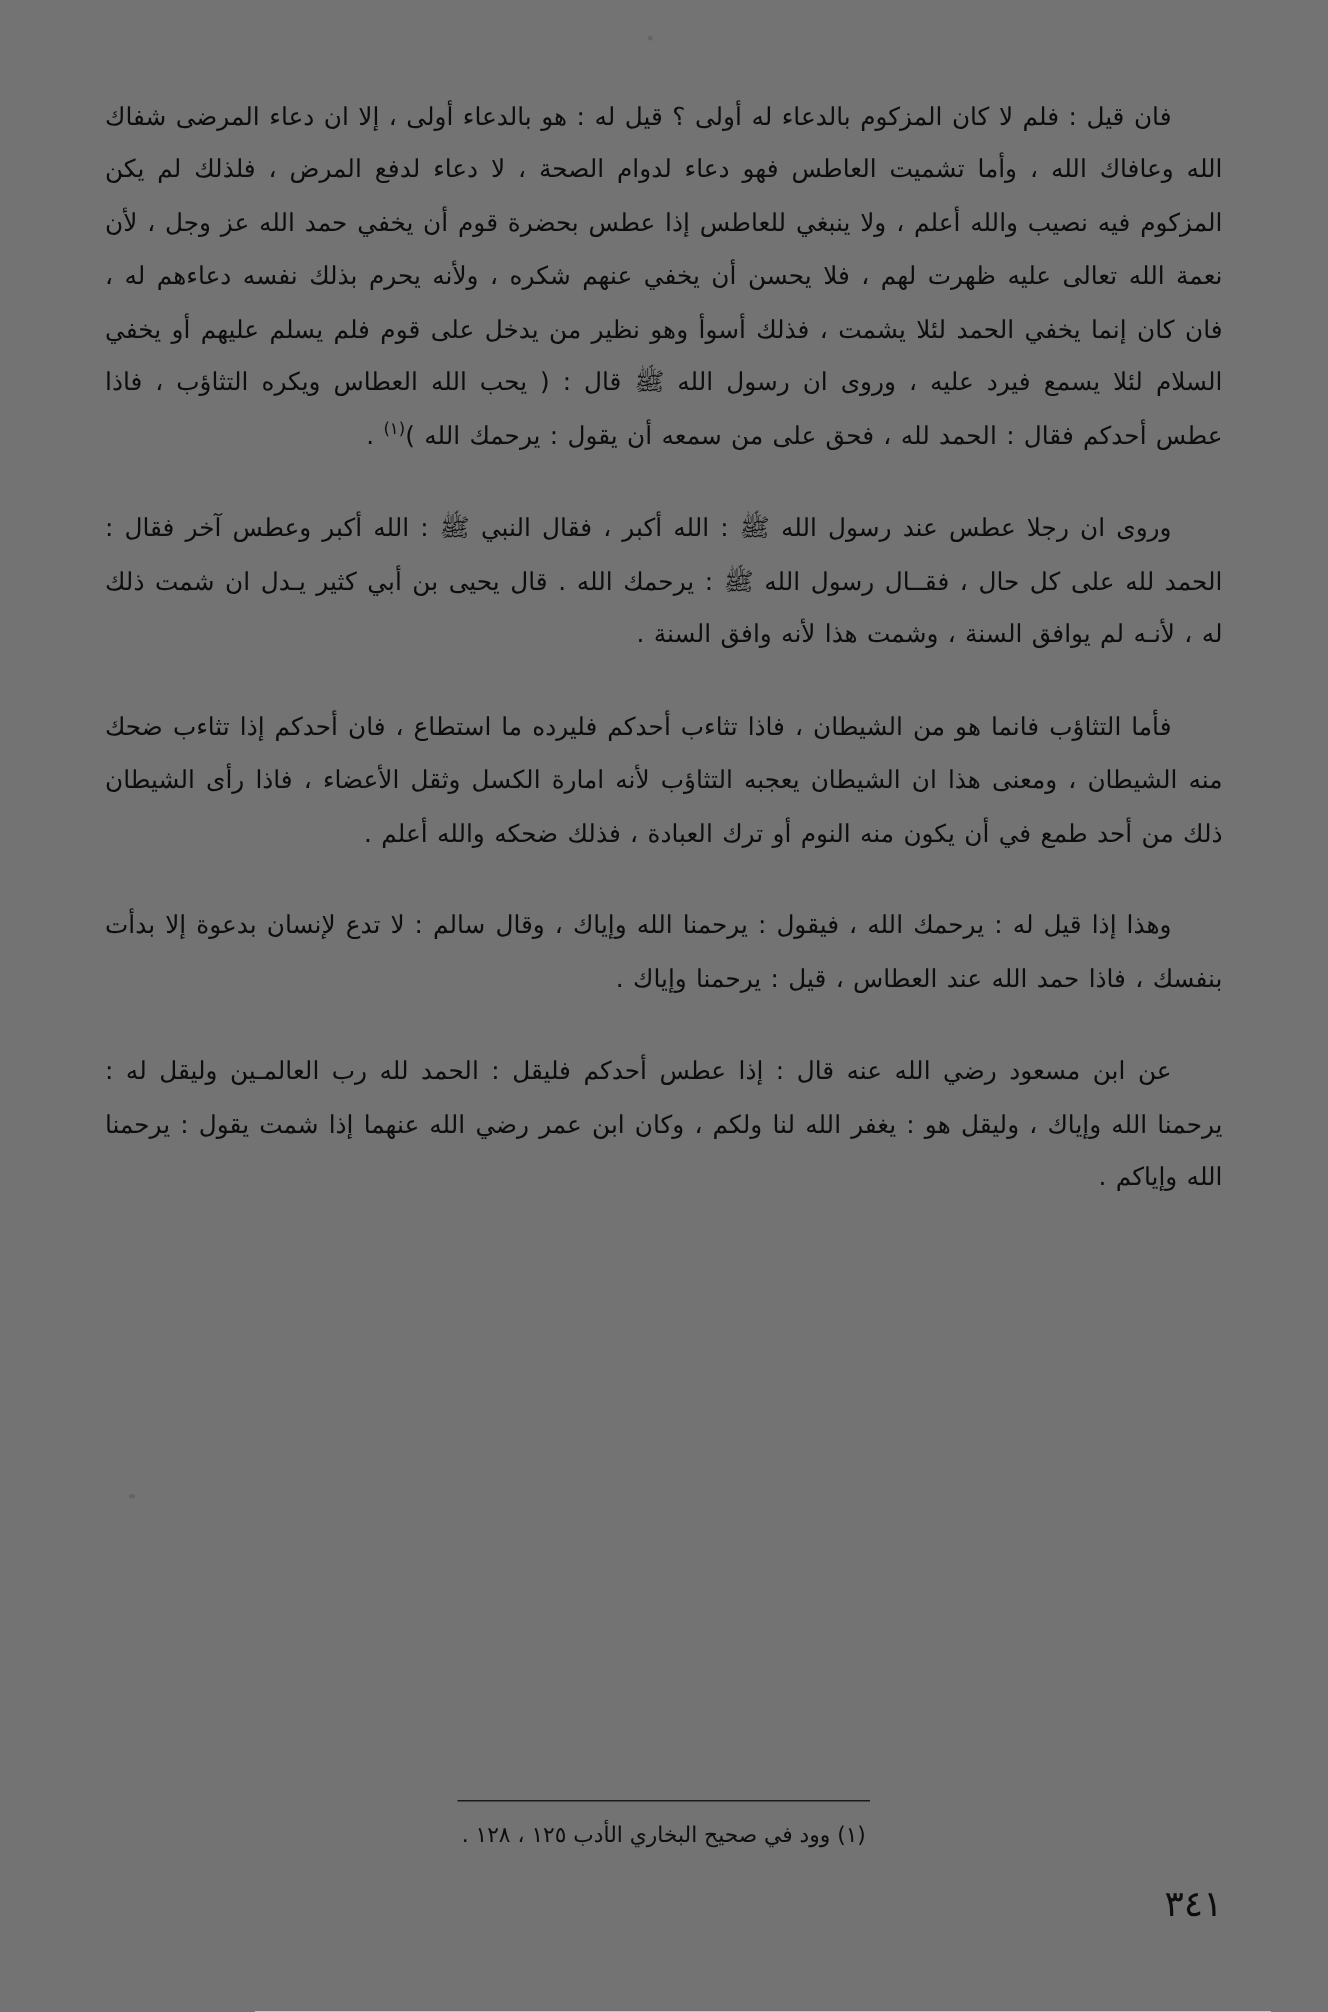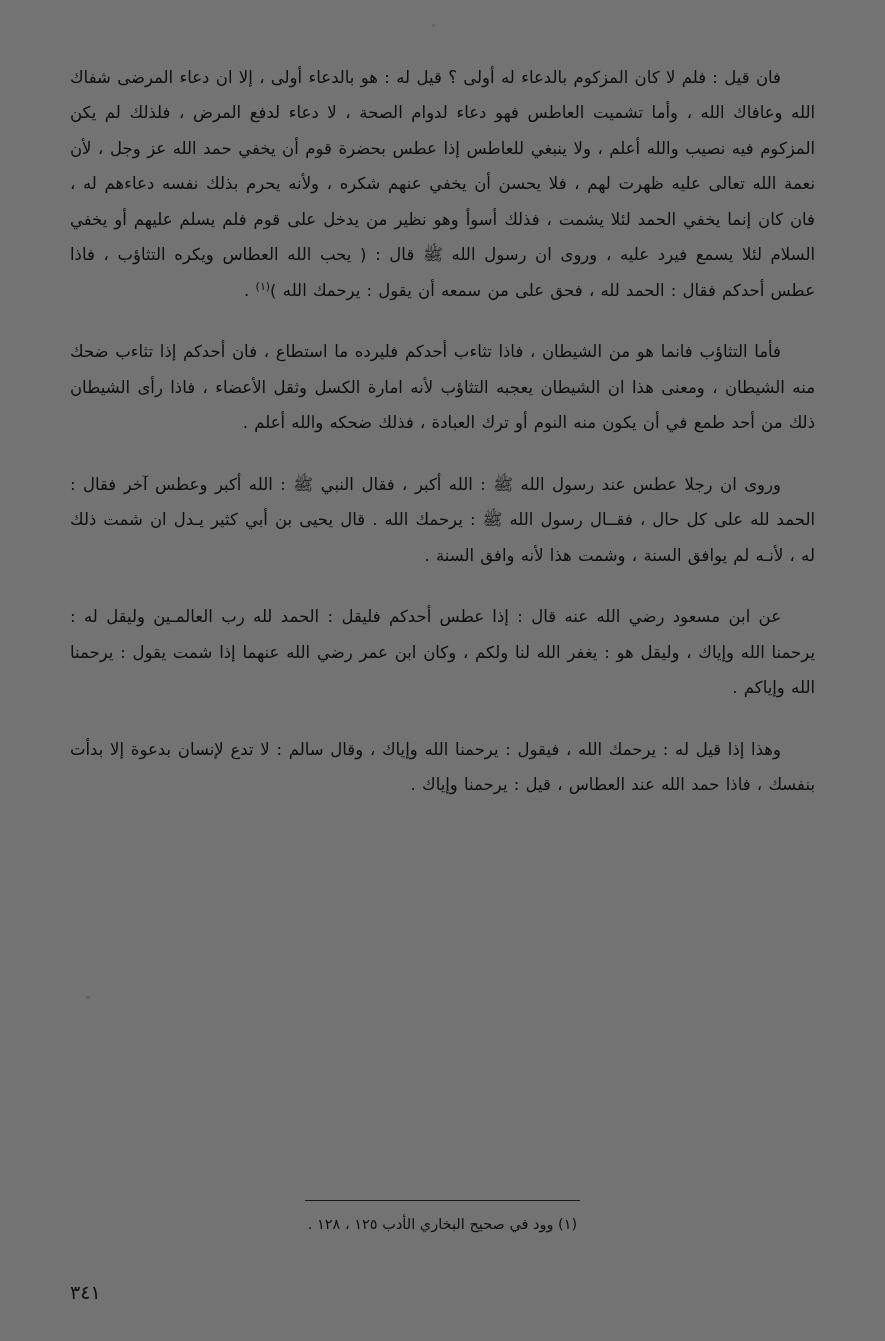--- a/index.html
+++ b/index.html
@@ -62,23 +62,23 @@
     direction: rtl;
     text-align: center;
     font-size: 14.5px;
     line-height: 1.8;
     letter-spacing: 0.5px;
   }
   .page-number {
     position: absolute;
     left: 0;
     right: 0;
-    bottom: 8px;
-    text-align: left;
-    font-size: 19px;
+    bottom: 28px;
+    text-align: right;
+    font-size: 24px;
     letter-spacing: 2px;
   }
   .speck {
     position: absolute;
     background: #555;
     border-radius: 50%;
     opacity: 0.55;
   }
 </style>
 </head>
@@ -88,27 +88,27 @@
 
   <span class="speck" style="top:24px;left:432px;width:3px;height:3px;"></span>
   <span class="speck" style="top:996px;left:86px;width:4px;height:3px;"></span>
 
   <div class="page-inner">
 
     <div class="body-text">
 
       <p class="para"><span>فان قيل : فلم لا كان المزكوم بالدعاء له أولى ؟ قيل له : هو بالدعاء أولى ، إلا ان دعاء المرضى شفاك الله وعافاك الله ، وأما تشميت العاطس فهو دعاء لدوام الصحة ، لا دعاء لدفع المرض ، فلذلك لم يكن المزكوم فيه نصيب والله أعلم ، ولا ينبغي للعاطس إذا عطس بحضرة قوم أن يخفي حمد الله عز وجل ، لأن نعمة الله تعالى عليه ظهرت لهم ، فلا يحسن أن يخفي عنهم شكره ، ولأنه يحرم بذلك نفسه دعاءهم له ، فان كان إنما يخفي الحمد لئلا يشمت ، فذلك أسوأ وهو نظير من يدخل على قوم فلم يسلم عليهم أو يخفي السلام لئلا يسمع فيرد عليه ، وروى ان رسول الله ﷺ قال : ( يحب الله العطاس ويكره التثاؤب ، فاذا عطس أحدكم فقال : الحمد لله ، فحق على من سمعه أن يقول : يرحمك الله )</span><span class="fn-marker">(١)</span> .</p>
 
+      <p class="para">وروى ان رجلا عطس عند رسول الله ﷺ : الله أكبر ، فقال النبي ﷺ : الله أكبر وعطس آخر فقال : الحمد لله على كل حال ، فقــال رسول الله ﷺ : يرحمك الله . قال يحيى بن أبي كثير يـدل ان شمت ذلك له ، لأنـه لم يوافق السنة ، وشمت هذا لأنه وافق السنة .</p>
+
       <p class="para">فأما التثاؤب فانما هو من الشيطان ، فاذا تثاءب أحدكم فليرده ما استطاع ، فان أحدكم إذا تثاءب ضحك منه الشيطان ، ومعنى هذا ان الشيطان يعجبه التثاؤب لأنه امارة الكسل وثقل الأعضاء ، فاذا رأى الشيطان ذلك من أحد طمع في أن يكون منه النوم أو ترك العبادة ، فذلك ضحكه والله أعلم .</p>
 
-      <p class="para">وروى ان رجلا عطس عند رسول الله ﷺ : الله أكبر ، فقال النبي ﷺ : الله أكبر وعطس آخر فقال : الحمد لله على كل حال ، فقــال رسول الله ﷺ : يرحمك الله . قال يحيى بن أبي كثير يـدل ان شمت ذلك له ، لأنـه لم يوافق السنة ، وشمت هذا لأنه وافق السنة .</p>
+      <p class="para">وهذا إذا قيل له : يرحمك الله ، فيقول : يرحمنا الله وإياك ، وقال سالم : لا تدع لإنسان بدعوة إلا بدأت بنفسك ، فاذا حمد الله عند العطاس ، قيل : يرحمنا وإياك .</p>
 
       <p class="para">عن ابن مسعود رضي الله عنه قال : إذا عطس أحدكم فليقل : الحمد لله رب العالمـين وليقل له : يرحمنا الله وإياك ، وليقل هو : يغفر الله لنا ولكم ، وكان ابن عمر رضي الله عنهما إذا شمت يقول : يرحمنا الله وإياكم .</p>
-
-      <p class="para">وهذا إذا قيل له : يرحمك الله ، فيقول : يرحمنا الله وإياك ، وقال سالم : لا تدع لإنسان بدعوة إلا بدأت بنفسك ، فاذا حمد الله عند العطاس ، قيل : يرحمنا وإياك .</p>
 
     </div>
 
     <div class="footnote-area">
       <div class="footnote-rule"></div>
       <div class="footnote-text">(١) وود في صحيح البخاري الأدب ١٢٥ ، ١٢٨ .</div>
     </div>
 
     <div class="page-number">٣٤١</div>
 

